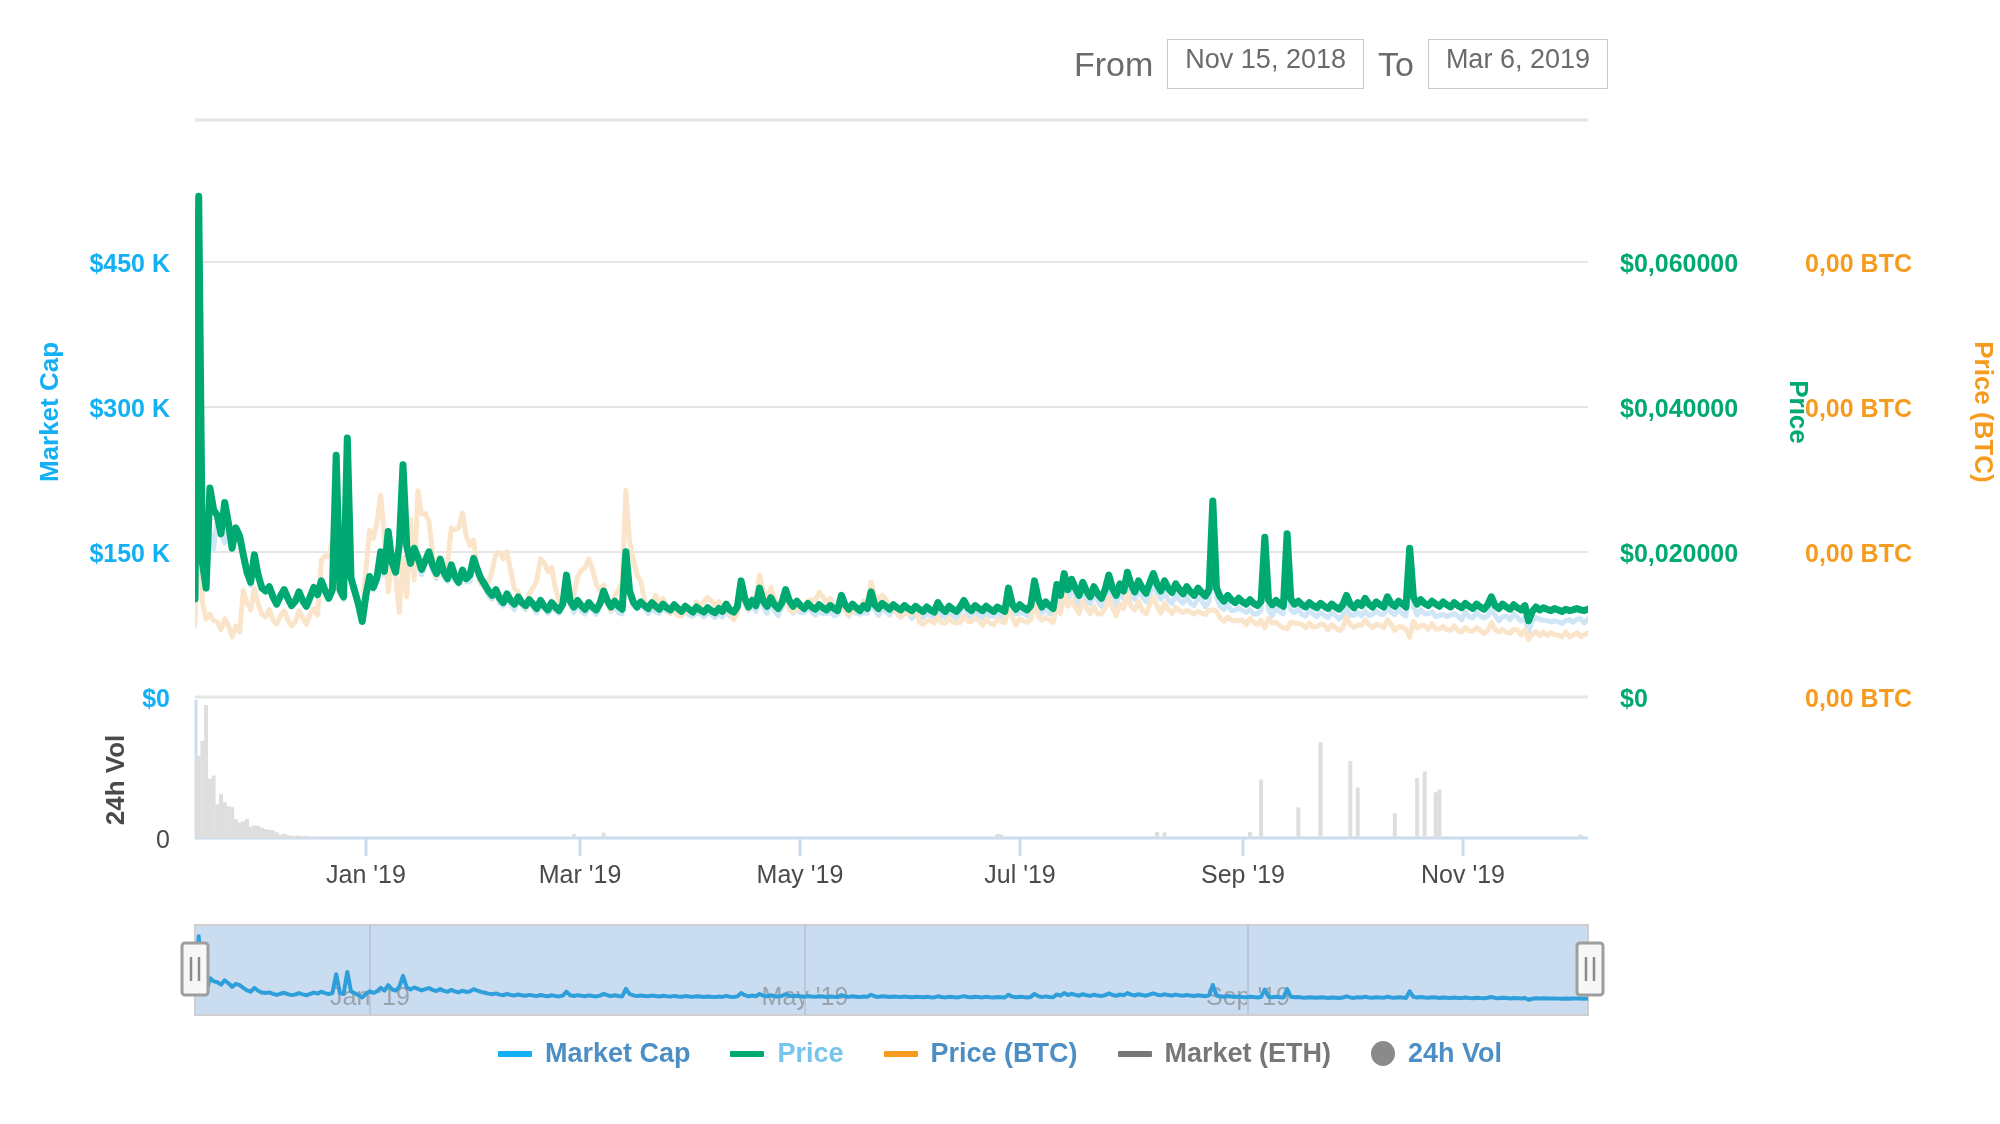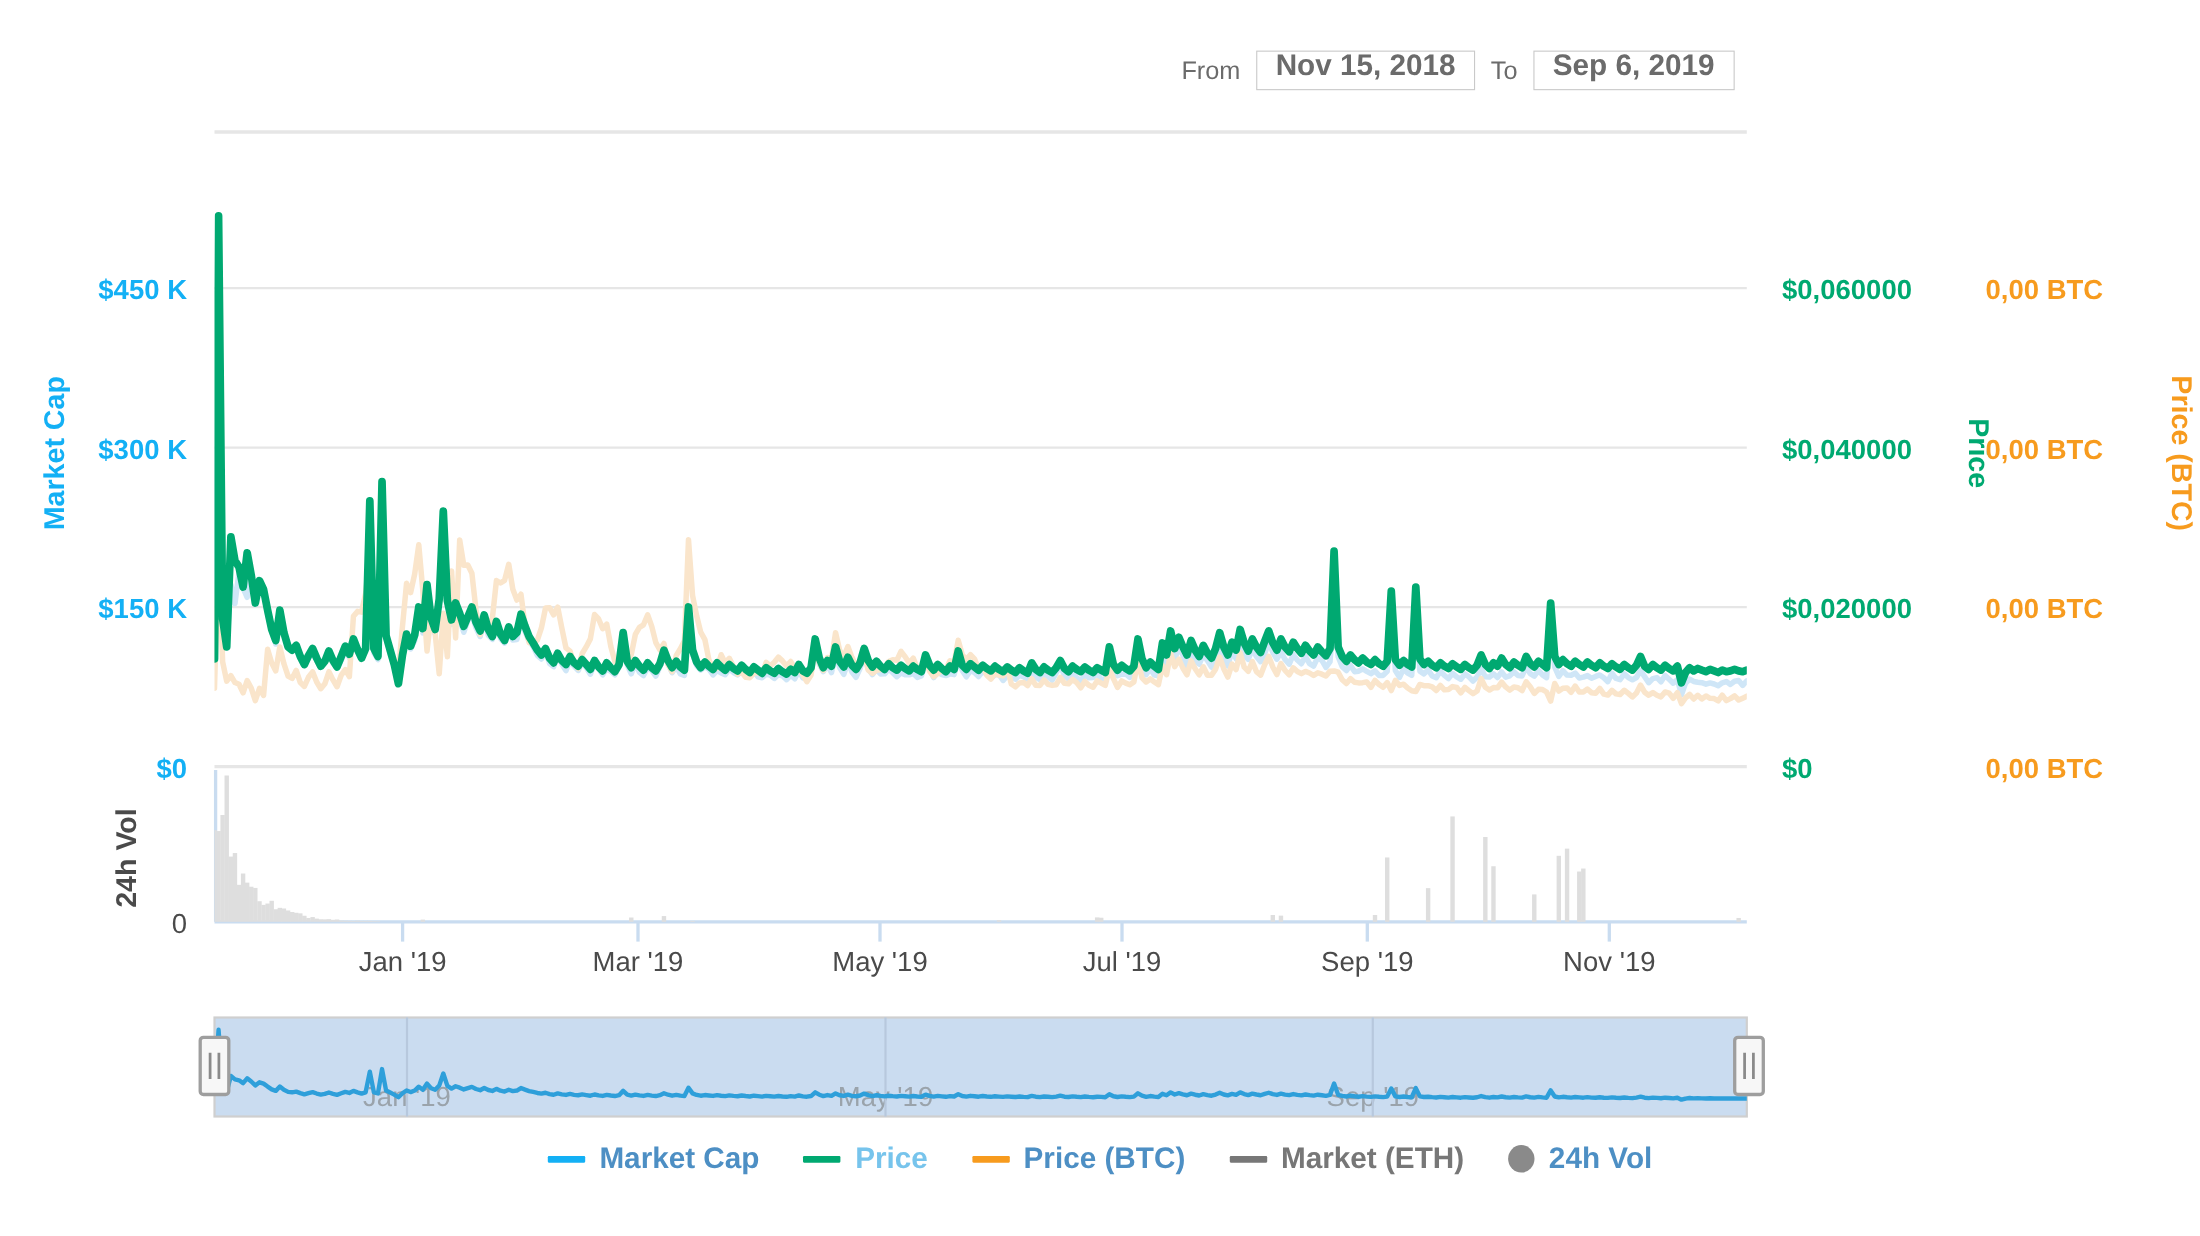--- a/index.html
+++ b/index.html
@@ -25,40 +25,39 @@
   
   .daterange {
     position: absolute;
     left: 1060px;
     top: 38px;
     display: flex;
     align-items: center;
     height: 52px;
   }
   .daterange .dr-label {
-    font-size: 23px;
+    font-size: 34px;
     color: #6b6b6b;
     font-family: "Liberation Sans", sans-serif;
     padding: 0 14px;
     white-space: nowrap;
   }
   .daterange .dr-input {
     border: 1px solid #c9c9c9;
     background: #ffffff;
     color: #6b6b6b;
     font-size: 27px;
     font-family: "Liberation Sans", sans-serif;
     padding: 8px 17px 16px 17px;
     line-height: 1.1;
     white-space: nowrap;
     box-sizing: border-box;
-    height: 36px;
+    height: 50px;
     display: flex;
     align-items: center;
-    font-weight: bold;
   }
 
   
   #plot {
     position: absolute;
     left: 0;
     top: 0;
   }
 
   .ax-label {
@@ -127,21 +126,21 @@
 </style>
 </head>
 <body>
 
 <div id="chart-root">
 
   <div class="daterange">
     <span class="dr-label">From</span>
     <span class="dr-input">Nov 15, 2018</span>
     <span class="dr-label">To</span>
-    <span class="dr-input">Sep 6, 2019</span>
+    <span class="dr-input">Mar 6, 2019</span>
   </div>
 
   <svg id="plot" width="2000" height="1124">
     <defs>
       <clipPath id="plotclip">
         <rect x="195" y="120" width="1393" height="580"></rect>
       </clipPath>
       <clipPath id="volclip">
         <rect x="195" y="700" width="1393" height="140"></rect>
       </clipPath>

